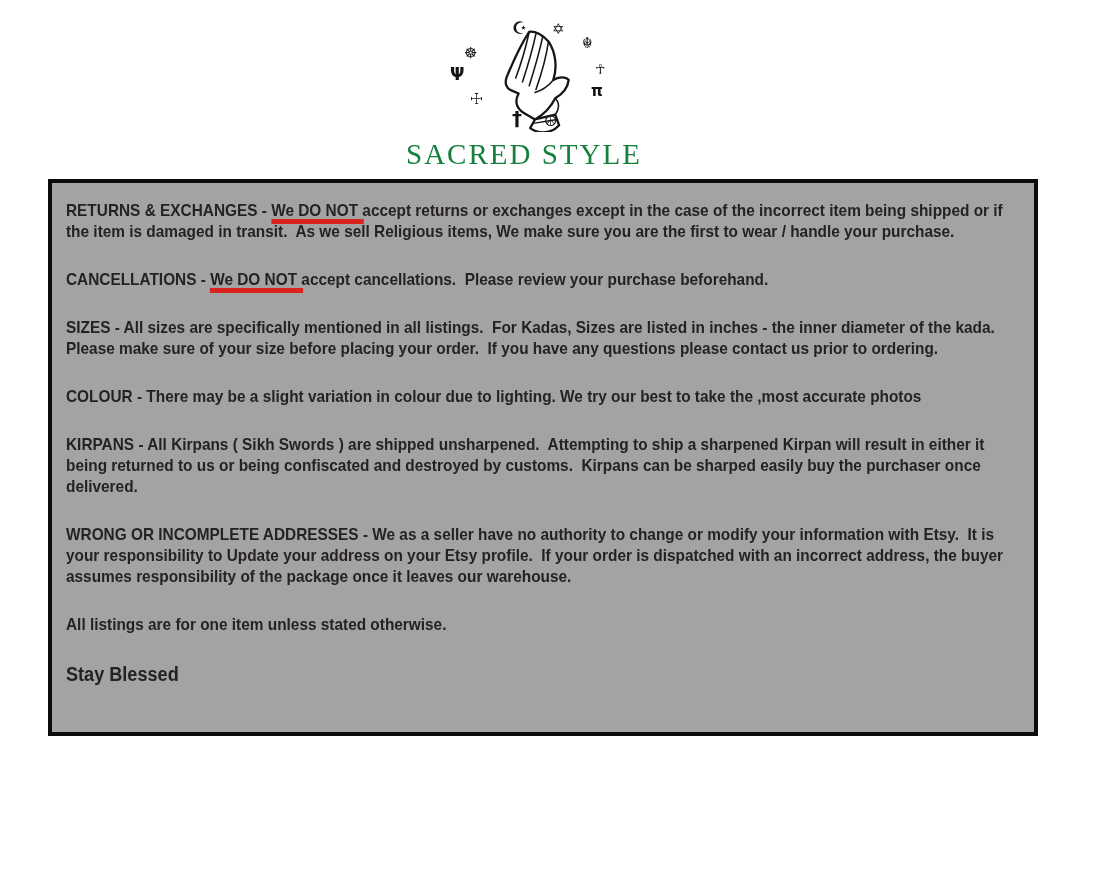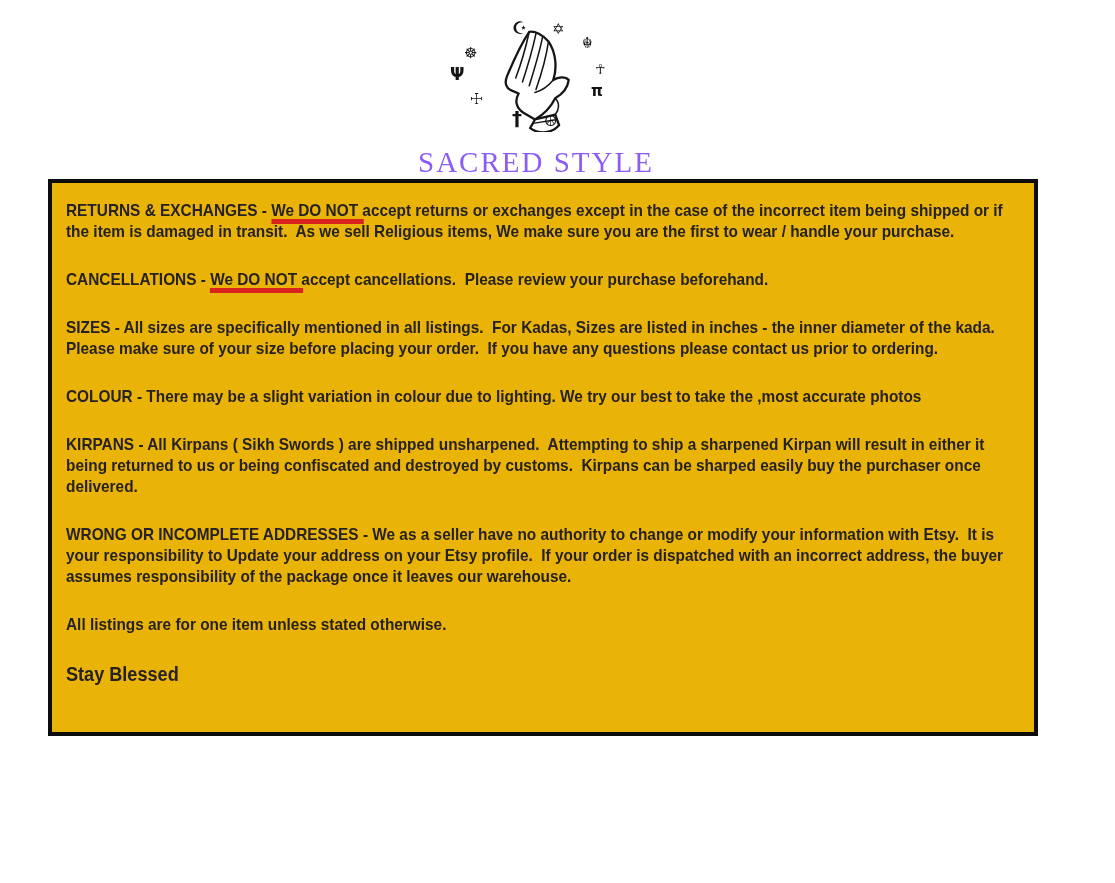--- a/index.html
+++ b/index.html
@@ -26,36 +26,35 @@
   .sym-2 { left: 104px; top: 2px;  font-size: 15px; }  
   .sym-3 { left: 134px; top: 16px; font-size: 15px; }  
   .sym-4 { left: 147px; top: 42px; font-size: 14px; }  
   .sym-5 { left: 143px; top: 64px; font-size: 15px; }  
   .sym-6 { left: 96px;  top: 94px; font-size: 15px; }  
   .sym-7 { left: 64px;  top: 88px; font-size: 20px; }  
   .sym-8 { left: 22px;  top: 72px; font-size: 15px; }  
   .sym-9 { left: 2px;   top: 46px; font-size: 17px; }  
 
   .brand-name {
-    margin-top: 12px;
-    text-align: center;
+    margin-top: 4px;
     font-family: "Liberation Serif", serif;
     font-size: 29px;
     letter-spacing: 2px;
-    color: #8b5cf6;
+    color: #15803d;
     white-space: nowrap;
   }
 
   
   .policy-box {
     position: absolute;
     left: 48px; top: 179px;
     width: 990px; height: 557px;
     border: 4px solid #0c0c0c;
-    background: #eab308;
+    background: #a3a3a3;
   }
   .policy-text {
     position: absolute; left: 14px; top: 17px;
     width: 1058px;
     transform: scaleX(0.905);
     transform-origin: 0 0;
     font-weight: bold;
     font-size: 17px;
     line-height: 21px;
     color: #262223;

